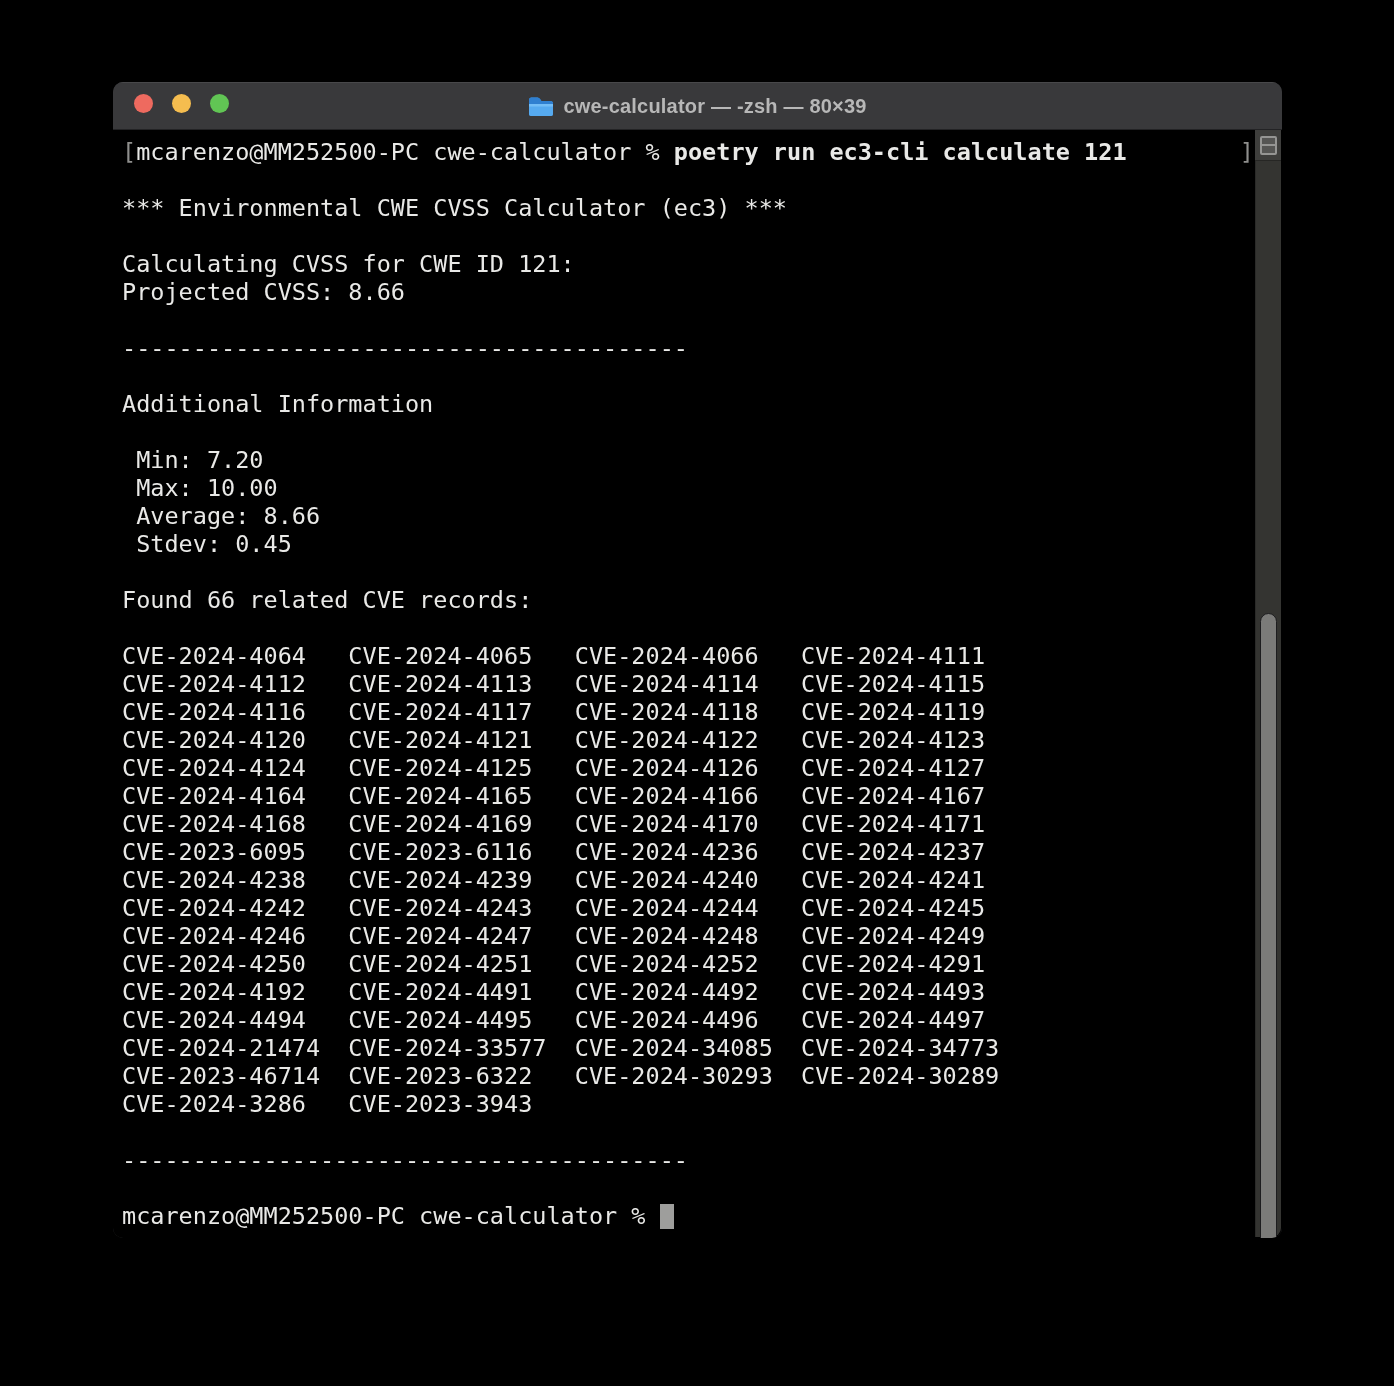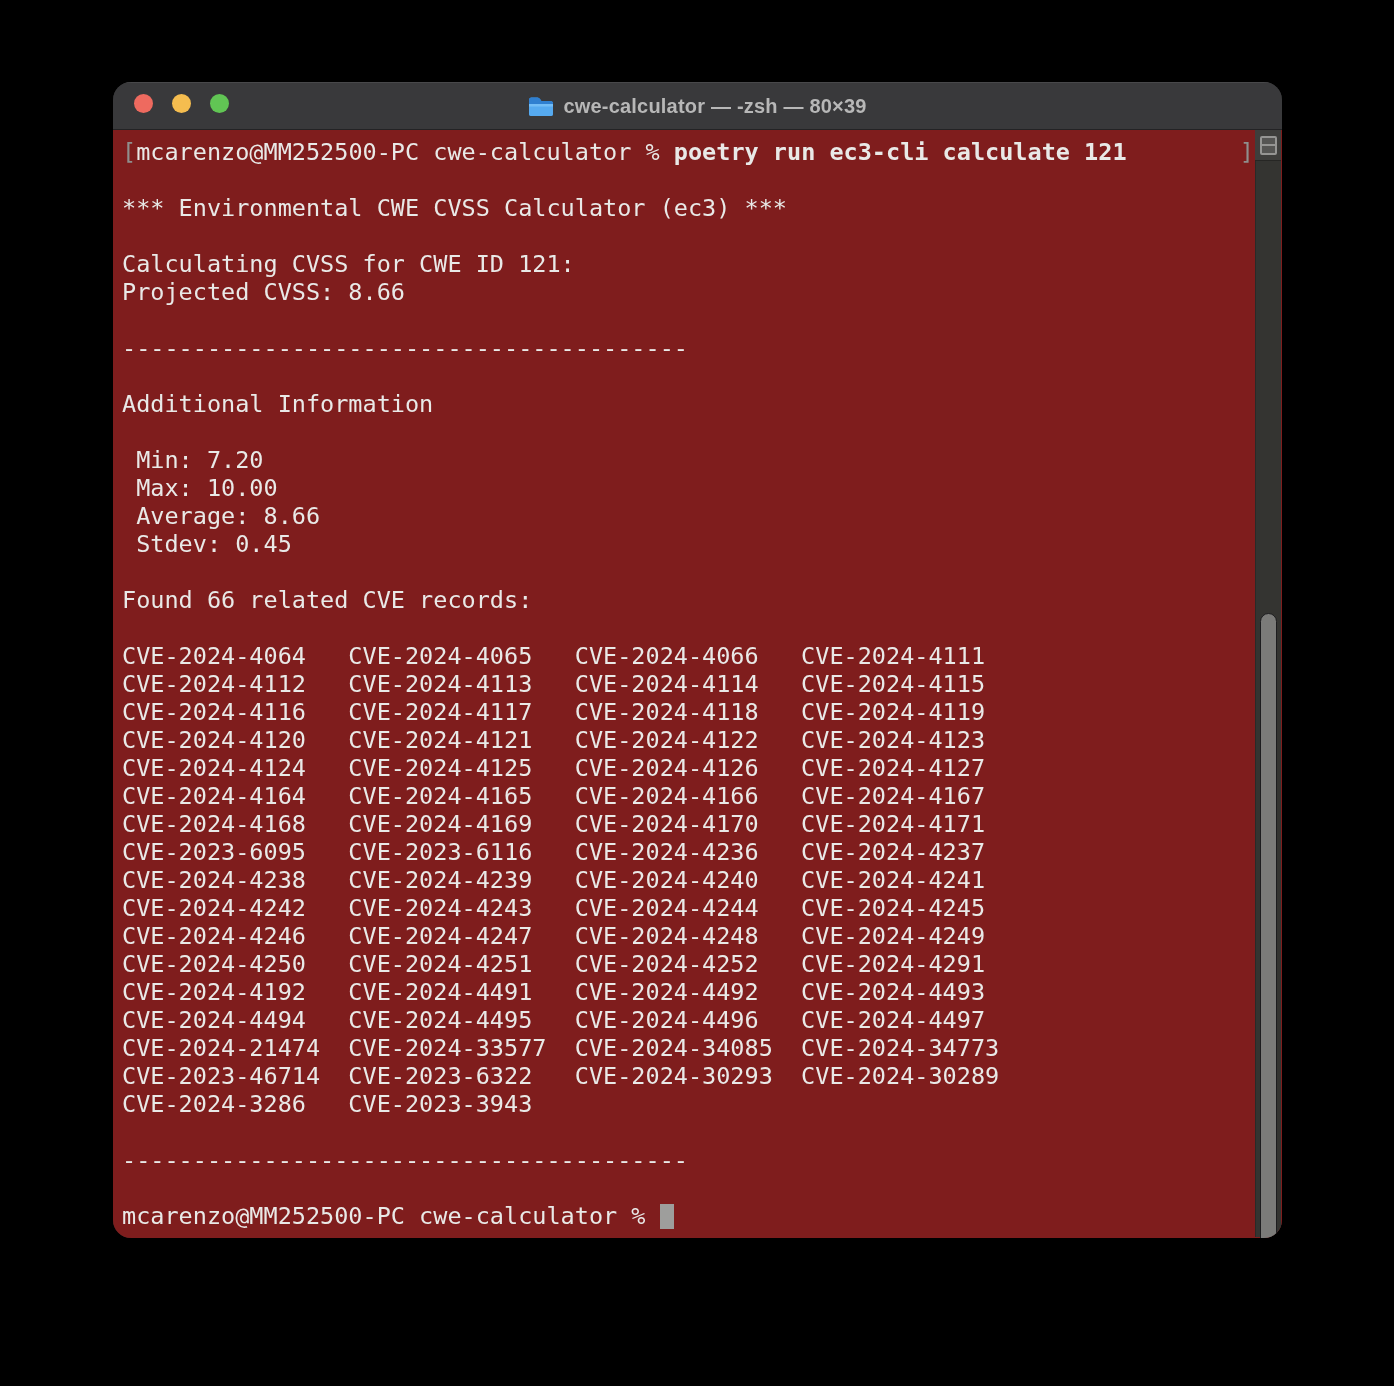--- a/index.html
+++ b/index.html
@@ -1,40 +1,40 @@
 <!DOCTYPE html>
 <html><head>
 <meta charset="utf-8">
 <style>
   * { margin:0; padding:0; box-sizing:border-box; }
   html,body { width:1394px; height:1386px; background:#000; overflow:hidden; }
   body { font-family:"Liberation Sans", sans-serif; }
 
   .window {
     position:absolute; left:113px; top:82px; width:1169px; height:1156px;
-    border-radius:18px; background:#1d1d1f; overflow:hidden;
+    border-radius:10px; background:#1d1d1f; overflow:hidden;
     box-shadow: inset 0 0 0 1px rgba(255,255,255,0.07);
   }
 
   .titlebar {
     position:absolute; left:0; top:0; right:0; height:48px;
     background:#39393b; border-bottom:1px solid #232325;
     box-shadow: inset 0 1px 0 rgba(255,255,255,0.08);
   }
   .lights { position:absolute; left:21px; top:12px; display:flex; gap:19px; }
   .light { width:19px; height:19px; border-radius:50%; }
   .titlewrap {
     position:absolute; left:0; right:0; top:0; height:48px;
     display:flex; align-items:center; justify-content:center; gap:9px;
   }
   .titletext { color:#b7b7b7; font-weight:bold; font-size:20px; letter-spacing:0.2px; }
 
   .content {
     position:absolute; left:0; top:48px; right:0; bottom:0;
-    background:#7f1d1d;
+    background:#000000;
   }
   .term {
     position:absolute; left:9px; top:8px; right:26px;
     font-family:"DejaVu Sans Mono", monospace;
     font-size:23.5px; line-height:28px; color:#e9e9e7;
     white-space:pre;
   }
   .tl { height:28px; }
   .dim { color:#8f8f8d; }
   .cmd { font-weight:bold; }

